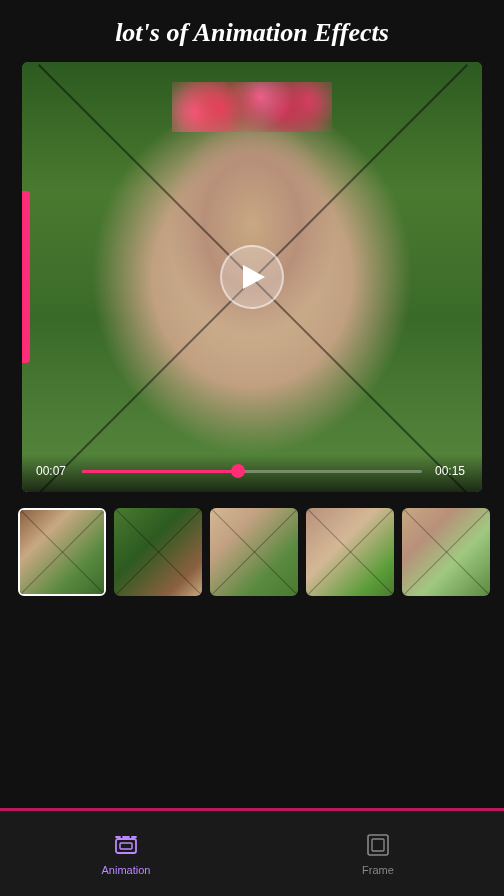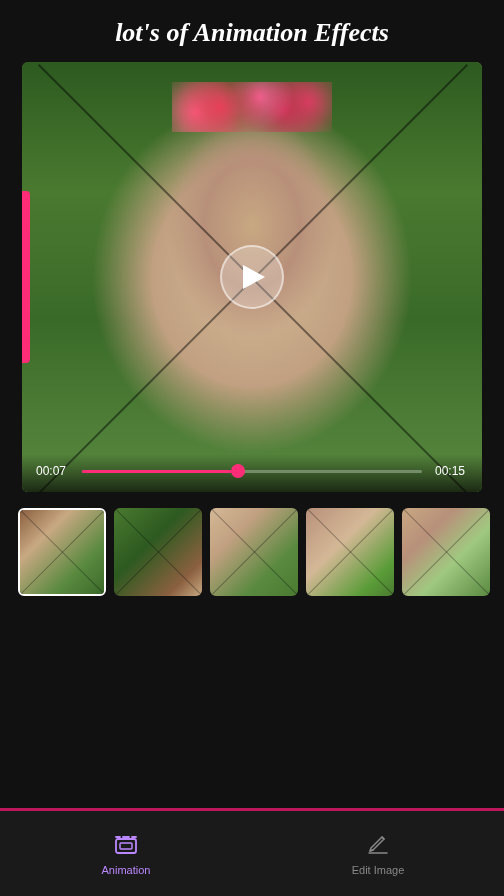--- a/index.html
+++ b/index.html
@@ -340,27 +340,25 @@
         <rect x="8" y="12" width="12" height="6" rx="1" stroke="#bb88ff" stroke-width="1.5"></rect>
         <line x1="4" y1="6" x2="8" y2="6" stroke="#bb88ff" stroke-width="1.8" stroke-linecap="round"></line>
         <line x1="11" y1="6" x2="17" y2="6" stroke="#bb88ff" stroke-width="1.8" stroke-linecap="round"></line>
         <line x1="20" y1="6" x2="24" y2="6" stroke="#bb88ff" stroke-width="1.8" stroke-linecap="round"></line>
       </svg>
     </div>
     <span class="nav-label-active">Animation</span>
   </div>
 
 
+
   <div class="nav-item">
     <div class="nav-icon">
       <svg width="26" height="26" viewBox="0 0 26 26" fill="none">
-        <path d="M5 19 L8 18 L19 7 L17 5 L6 16 Z" stroke="#888" stroke-width="1.5" stroke-linejoin="round"></path>
-        <line x1="17" y1="5" x2="19" y2="7" stroke="#888" stroke-width="1.5" stroke-linecap="round"></line>
-        <line x1="5" y1="19" x2="8" y2="18" stroke="#888" stroke-width="1.5" stroke-linecap="round"></line>
-        <line x1="4" y1="21" x2="22" y2="21" stroke="#888" stroke-width="1.5" stroke-linecap="round"></line>
+        <rect x="3" y="3" width="20" height="20" rx="2" stroke="#888" stroke-width="1.6"></rect>
+        <rect x="7" y="7" width="12" height="12" rx="1" stroke="#888" stroke-width="1.4"></rect>
       </svg>
     </div>
-    <span class="nav-label">Edit Image</span>
-  </div>
-
+    <span class="nav-label">Frame</span>
+  </div>
 
 
 </div>
 
 </body></html>

